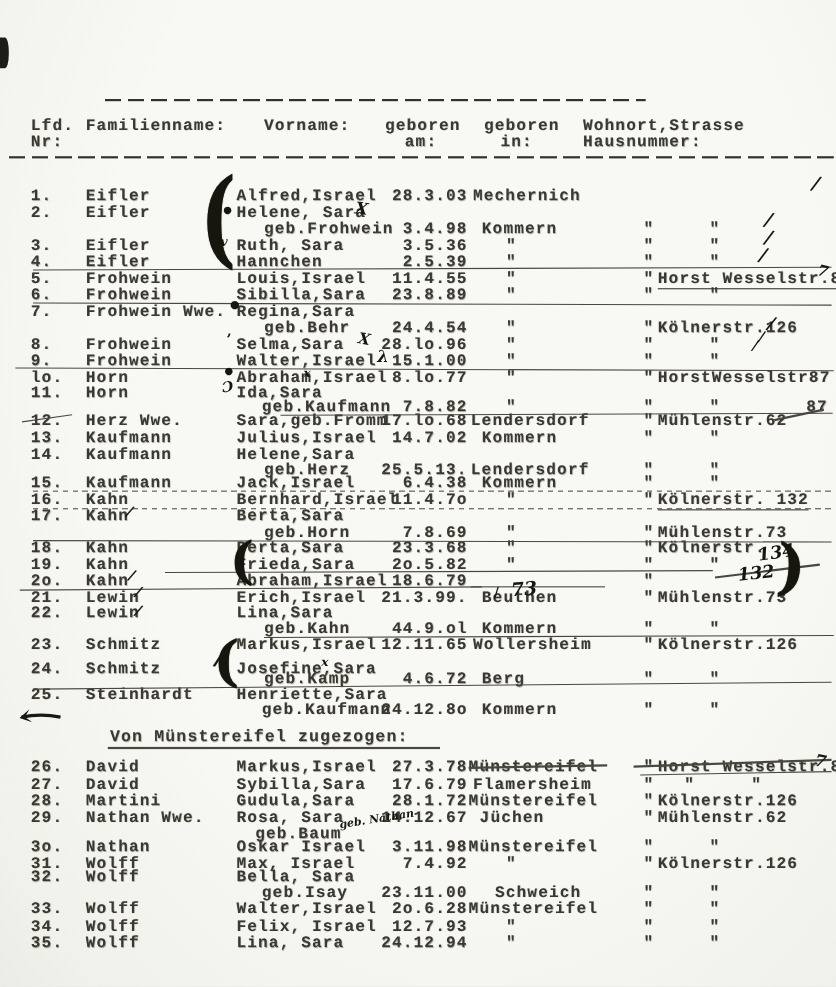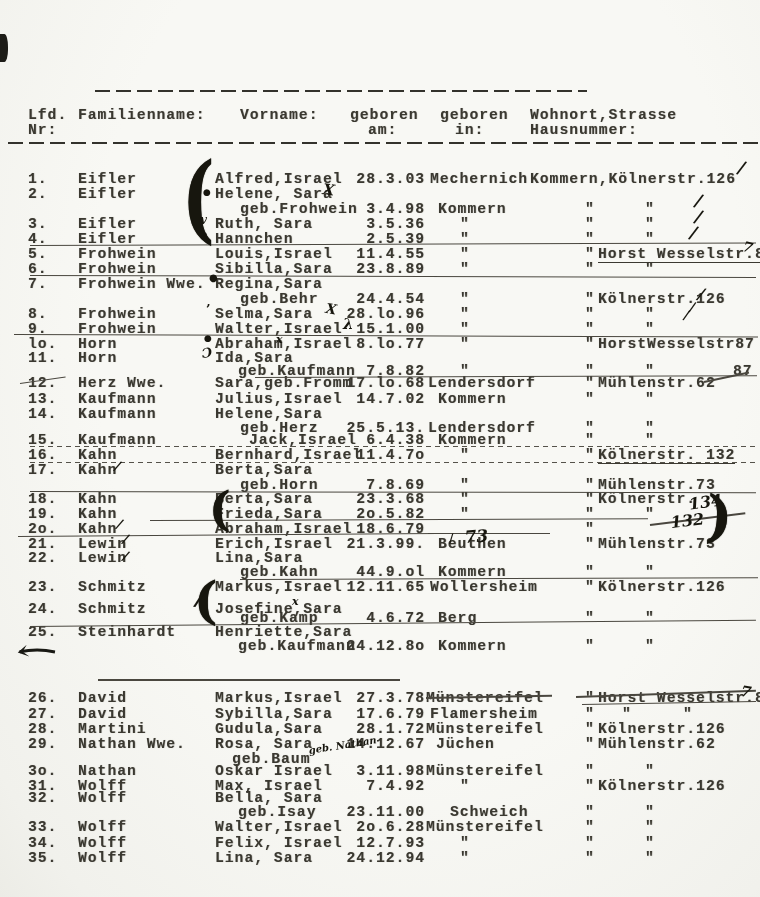--- a/index.html
+++ b/index.html
@@ -51,21 +51,20 @@
     <span class="t" style="left:530px;top:123px;">Hausnummer:</span>
   </div>
 
   <div id="rows">
       <div class="line" style="top: 172px;">
         <span class="cell" style="left: 28px;">1.</span>
         <span class="cell" style="left: 78px;">Eifler</span>
         <span class="cell" style="left: 215px;">Alfred,Israel</span>
         <span class="cell born" style="left: 345px;">28.3.03</span>
         <span class="cell" style="left: 430px;">Mechernich</span>
-        <span class="cell" style="left: 530px;">Kommern,Kölnerstr.126</span>
       </div>
       <div class="line" style="top: 187px;">
         <span class="cell" style="left: 28px;">2.</span>
         <span class="cell" style="left: 78px;">Eifler</span>
         <span class="cell" style="left: 215px;">Helene, Sara</span>
       </div>
       <div class="line" style="top: 202px;">
         <span class="cell" style="left: 240px;">geb.Frohwein</span>
         <span class="cell born" style="left: 345px;">3.4.98</span>
         <span class="cell" style="left: 438px;">Kommern</span>
@@ -186,21 +185,21 @@
       <div class="line" style="top: 421px;">
         <span class="cell" style="left: 240px;">geb.Herz</span>
         <span class="cell born" style="left: 345px;">25.5.13.</span>
         <span class="cell" style="left: 428px;">Lendersdorf</span>
         <span class="cell" style="left: 585px;">"</span>
         <span class="cell" style="left: 645px;">"</span>
       </div>
       <div class="line" style="top: 433px;">
         <span class="cell" style="left: 28px;">15.</span>
         <span class="cell" style="left: 78px;">Kaufmann</span>
-        <span class="cell" style="left: 215px; margin-left: 34px;">Jack,Israel</span>
+        <span class="cell" style="left: 215px;">Jack,Israel</span>
         <span class="cell born" style="left: 345px;">6.4.38</span>
         <span class="cell" style="left: 438px;">Kommern</span>
         <span class="cell" style="left: 585px;">"</span>
         <span class="cell" style="left: 645px;">"</span>
       </div>
       <div class="line" style="top: 448px;">
         <span class="cell" style="left: 28px;">16.</span>
         <span class="cell" style="left: 78px;">Kahn</span>
         <span class="cell" style="left: 215px;">Bernhard,Israel</span>
         <span class="cell born" style="left: 345px;">11.4.7o</span>
@@ -391,20 +390,21 @@
         <span class="cell" style="left: 28px;">35.</span>
         <span class="cell" style="left: 78px;">Wolff</span>
         <span class="cell" style="left: 215px;">Lina, Sara</span>
         <span class="cell born" style="left: 345px;">24.12.94</span>
         <span class="cell" style="left: 460px;">"</span>
         <span class="cell" style="left: 585px;">"</span>
         <span class="cell" style="left: 645px;">"</span>
       </div>
     </div>
 
+  <div class="t heading" style="left:100px;top:663px;">Von Münstereifel zugezogen:</div>
 
   <div id="rules">
       <div class="rule dash" style="left: 95px; top: 90px; width: 492px; height: 2.4px;"></div>
       <div class="rule dash" style="left: 8px; top: 142px; width: 750px; height: 2px;"></div>
       <div class="rule" style="left: 30px; top: 245px; width: 726px; height: 1.2px; transform: rotate(-0.2deg);"></div>
       <div class="rule" style="left: 30px; top: 275px; width: 726px; height: 1px; transform: rotate(0.15deg);"></div>
       <div class="rule" style="left: 14px; top: 334px; width: 744px; height: 1.2px; transform: rotate(0.2deg);"></div>
       <div class="rule" style="left: 255px; top: 377px; width: 502px; height: 1.2px; transform: rotate(-0.2deg);"></div>
       <div class="rule" style="left: 20px; top: 383px; width: 46px; height: 1.2px; transform: rotate(-8deg);"></div>
       <div class="rule" style="left: 704px; top: 381px; width: 46px; height: 2px; transform: rotate(-12deg);"></div>

